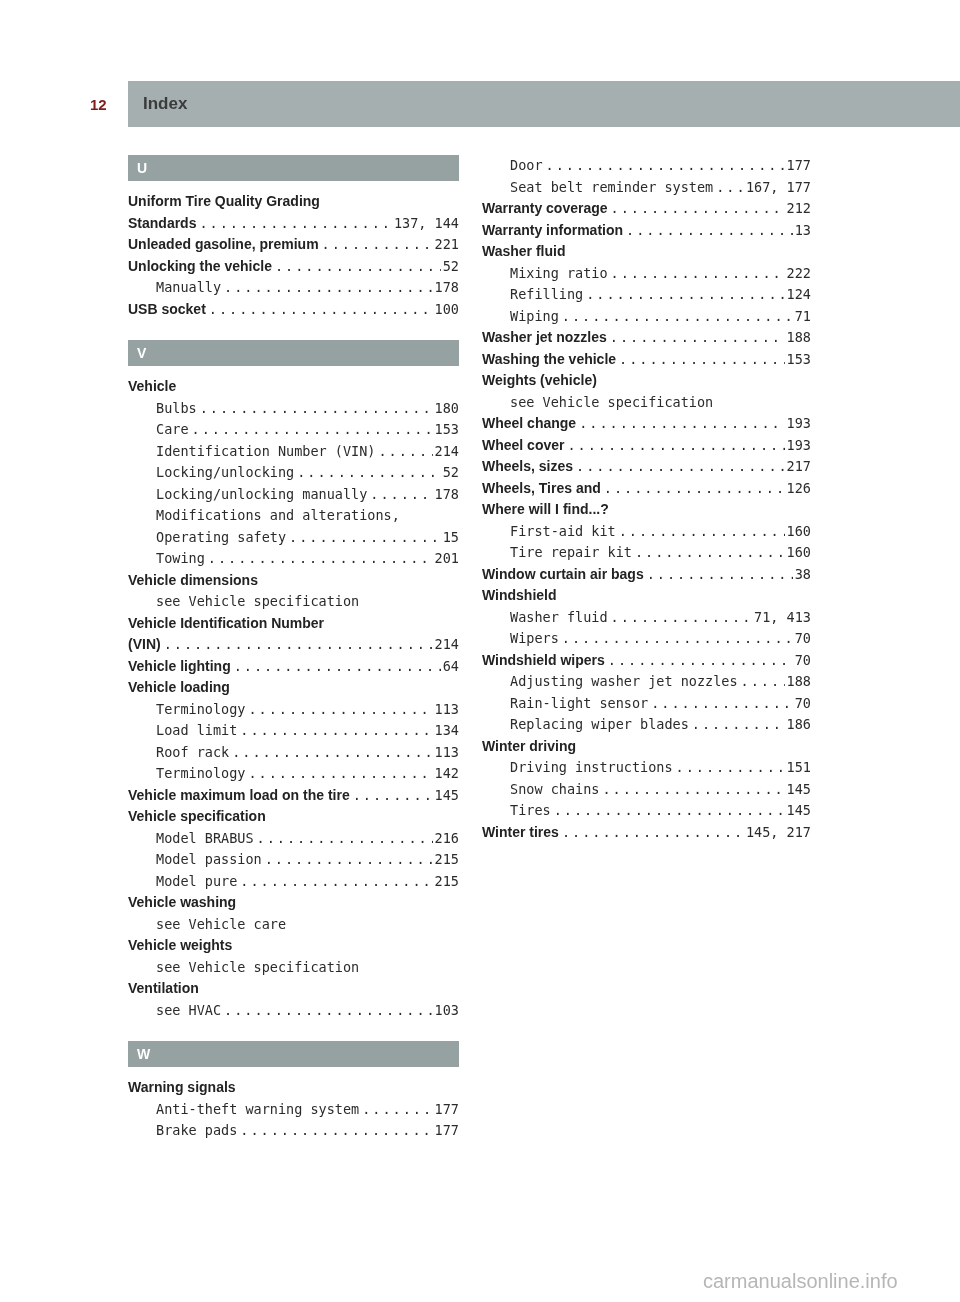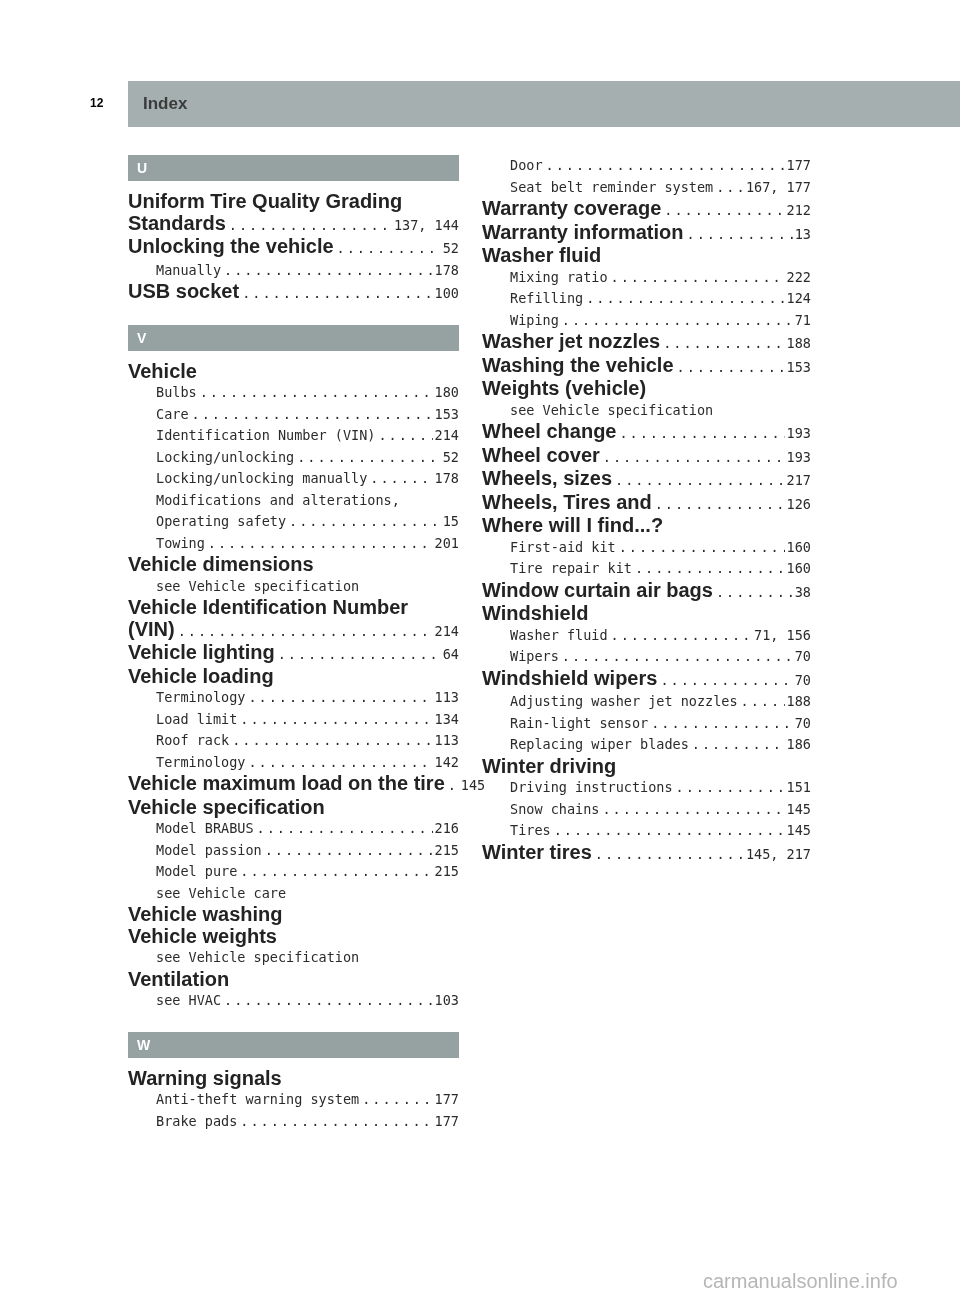--- a/index.html
+++ b/index.html
@@ -16,21 +16,21 @@
     background:#a5afaf;
     display:flex; align-items:center; padding-left:15px;
   }
   .header-title {
     font-family:"Liberation Sans", sans-serif; font-weight:bold;
     font-size:17px; color:#3b3b3b;
   }
   .page-number {
     position:absolute; left:90px; top:96px;
     font-family:"Liberation Sans", sans-serif; font-weight:bold;
-    font-size:12px; color:#000000;
+    font-size:15px; color:#7f1d1d;
   }
   .col { position:absolute; top:155px; }
   #col-left  { left:128px; width:331px; }
   #col-right { left:482px; width:329px; }
 
   .letter-bar {
     height:26px; line-height:26px;
     background:#96a2a2; color:#ffffff;
     font-family:"Liberation Sans", sans-serif; font-weight:bold;
     font-size:14px; padding-left:9px;
@@ -38,21 +38,21 @@
   }
   .letter-bar.first { margin-top:0; }
 
   .row {
     display:flex; align-items:baseline;
     line-height:21.5px; font-size:13.5px;
   }
   .row .label { white-space:nowrap; }
   .row.bold .label {
     font-family:"Liberation Sans", sans-serif; font-weight:bold;
-    font-size:20px; color:#232323;
+    font-size:14px; color:#232323;
   }
   .row.indent { padding-left:28px; }
   .leader {
     flex:1 1 auto; overflow:hidden; white-space:nowrap;
     padding:0 3px; min-width:14px;
   }
   .leader::after {
     content:"..........................................................................";
     letter-spacing:2px;
   }
@@ -77,20 +77,25 @@
     <div class="letter-bar first">U</div>
     <div class="row bold">
       <span class="label">Uniform Tire Quality Grading</span>
     </div>
     <div class="row bold">
       <span class="label">Standards</span>
       <span class="leader"></span>
       <span class="pg">137, 144</span>
     </div>
     <div class="row bold">
+      <span class="label">Unleaded gasoline, premium</span>
+      <span class="leader"></span>
+      <span class="pg">221</span>
+    </div>
+    <div class="row bold">
       <span class="label">Unlocking the vehicle</span>
       <span class="leader"></span>
       <span class="pg">52</span>
     </div>
     <div class="row indent">
       <span class="label">Manually</span>
       <span class="leader"></span>
       <span class="pg">178</span>
     </div>
     <div class="row bold">
@@ -198,25 +203,25 @@
     <div class="row indent">
       <span class="label">Model passion</span>
       <span class="leader"></span>
       <span class="pg">215</span>
     </div>
     <div class="row indent">
       <span class="label">Model pure</span>
       <span class="leader"></span>
       <span class="pg">215</span>
     </div>
+    <div class="row bold">
+      <span class="label">Vehicle washing</span>
+    </div>
     <div class="row indent">
       <span class="label">see Vehicle care</span>
-    </div>
-    <div class="row bold">
-      <span class="label">Vehicle washing</span>
     </div>
     <div class="row bold">
       <span class="label">Vehicle weights</span>
     </div>
     <div class="row indent">
       <span class="label">see Vehicle specification</span>
     </div>
     <div class="row bold">
       <span class="label">Ventilation</span>
     </div>
@@ -332,21 +337,21 @@
       <span class="label">Window curtain air bags</span>
       <span class="leader"></span>
       <span class="pg">38</span>
     </div>
     <div class="row bold">
       <span class="label">Windshield</span>
     </div>
     <div class="row indent">
       <span class="label">Washer fluid</span>
       <span class="leader"></span>
-      <span class="pg">71, 156</span>
+      <span class="pg">71, 413</span>
     </div>
     <div class="row indent">
       <span class="label">Wipers</span>
       <span class="leader"></span>
       <span class="pg">70</span>
     </div>
     <div class="row bold">
       <span class="label">Windshield wipers</span>
       <span class="leader"></span>
       <span class="pg">70</span>

